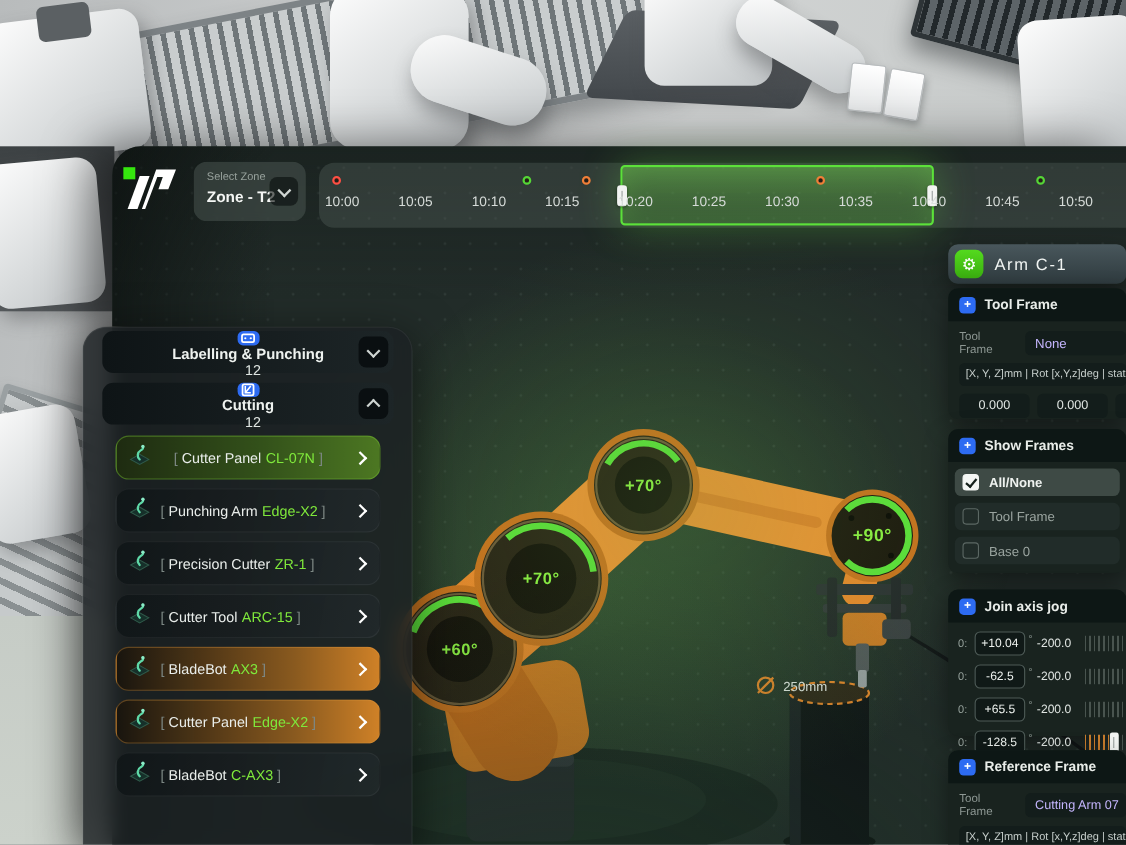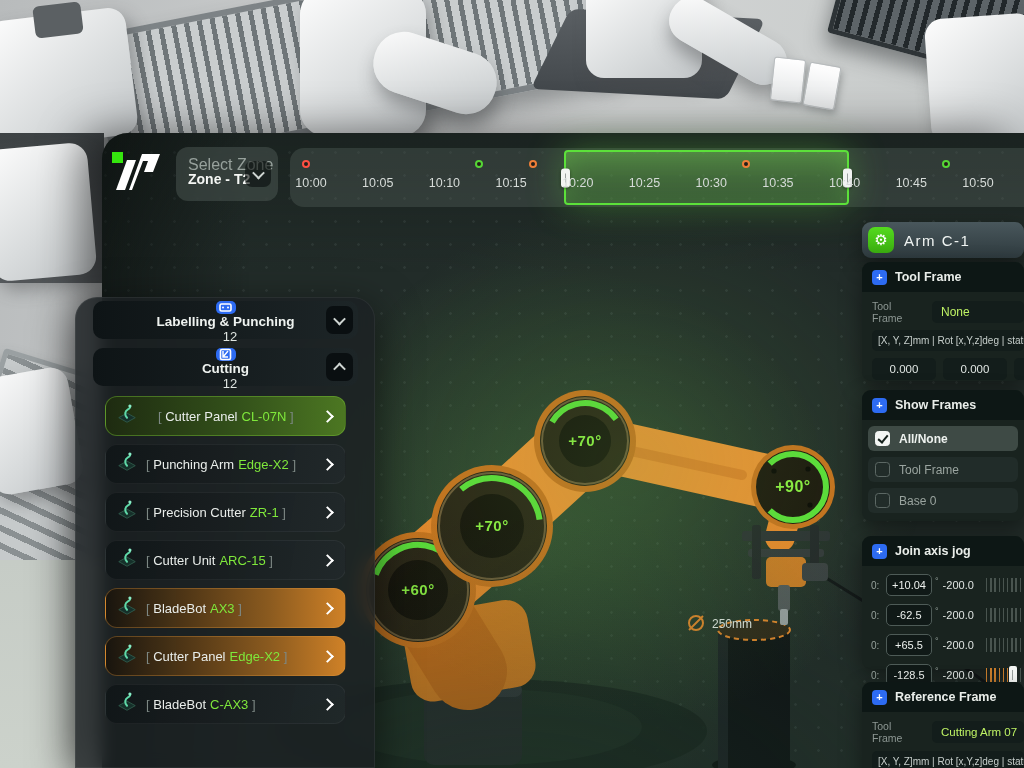--- a/index.html
+++ b/index.html
@@ -42,21 +42,21 @@
       linear-gradient(180deg,rgba(8,12,11,.28),transparent 22%);}
   .scene{position:absolute;left:0;top:0;}
   .jlabel{fill:#8df243;font:bold 15px "Liberation Sans",sans-serif;letter-spacing:.5px;text-anchor:middle;}
   .jlabel-big{font-size:16px;}
   .dlabel{fill:#e9edea;font:12px "Liberation Sans",sans-serif;}
 
   
   .logo{left:112px;top:148px;width:52px;height:46px;}
   .zone-card{left:176px;top:147px;width:102px;height:54px;border-radius:12px;
     background:rgba(88,100,96,.42);backdrop-filter:blur(4px);}
-  .zone-label{position:absolute;left:12px;top:9px;font-size:16px;color:#97a19c;}
+  .zone-label{position:absolute;left:12px;top:9px;font-size:10px;color:#97a19c;}
   .zone-value{position:absolute;left:12px;top:24px;font-size:14px;font-weight:bold;color:#f4f6f4;}
   .zone-chev{position:absolute;right:7px;top:14px;width:26px;height:26px;border-radius:7px;
     background:rgba(8,13,12,.6);display:flex;align-items:center;justify-content:center;}
   .chev{width:7px;height:7px;border-right:2px solid #cfd5d2;border-bottom:2px solid #cfd5d2;}
   .chev.down{transform:rotate(45deg) translate(-1px,-1px);}
   .chev.up{transform:rotate(-135deg) translate(-1px,-1px);}
   .chev.right{transform:rotate(-45deg);border-color:#fff;}
 
   .timeline{left:290px;top:148px;width:839px;height:59px;border-radius:14px 0 0 14px;
     background:rgba(98,112,106,.30);}
@@ -110,21 +110,21 @@
     gap:8px;padding-left:10px;}
   .plus-ic{width:15px;height:15px;border-radius:4px;background:#2d6bf2;color:#fff;font-size:11px;
     font-weight:bold;display:flex;align-items:center;justify-content:center;flex:none;}
   .rcard-title{font-size:12.5px;font-weight:bold;color:#e9ede9;white-space:nowrap;}
   .armhdr{left:862px;top:222px;width:162px;height:36px;border-radius:9px;
     background:linear-gradient(180deg,#49575c,#2e3a3e);box-shadow:0 8px 22px rgba(0,0,0,.4);}
   .armhdr .gear{position:absolute;left:6px;top:5px;width:26px;height:26px;border-radius:7px;
     background:linear-gradient(180deg,#54da1e,#3aad10);color:#fff;font-size:15px;
     display:flex;align-items:center;justify-content:center;}
   .armhdr .t{position:absolute;left:42px;top:10px;font-size:15px;color:#f0f4f2;letter-spacing:1.5px;}
-  .fld{background:#131d1b;border-radius:5px;color:#bef264;font-size:12px;line-height:22px;height:22px;
+  .fld{background:#131d1b;border-radius:5px;color:#c4b5fd;font-size:12px;line-height:22px;height:22px;
     padding-left:9px;box-sizing:border-box;white-space:nowrap;overflow:hidden;}
   .frow{display:flex;align-items:center;gap:8px;margin:8px 0 0 10px;}
   .flabel{font-size:10.5px;color:#8d9793;flex:none;width:52px;}
   .pose{width:215px;height:21px;font-size:10px;line-height:21px;color:#c6cecb;padding-left:6px;}
   .valrow{display:flex;gap:7px;margin:7px 0 0 10px;align-items:flex-end;}
   .valbox{width:64px;height:22px;background:#131d1b;border-radius:5px;color:#dfe5e2;font-size:11.5px;
     display:flex;align-items:center;justify-content:center;flex:none;}
   .ckrow{width:150px;height:25px;border-radius:6px;margin:6px 0 0 6px;display:flex;align-items:center;
     gap:9px;padding-left:7px;box-sizing:border-box;background:#212c29;}
   .ckrow.checked{background:#3e4a45;}
@@ -362,21 +362,21 @@
           <div class="dev-chev">
             <div class="chev right"></div>
           </div>
         </div>
         <div class="dev ">
           <div class="dev-icon"><svg width="22" height="22" viewBox="0 0 24 24">
               <path d="M3 16 L12 11 L21 16 L12 21 Z" fill="#16302a" stroke="#2f5a4a" stroke-width="1"></path>
               <path d="M12 16 C 9 13, 9.6 9, 13 7 C 15.2 5.8, 16 4.4, 15 3" stroke="#5fd9a8" stroke-width="2.2" fill="none" stroke-linecap="round"></path>
               <circle cx="15.2" cy="3.2" r="1.7" fill="#8cecc8"></circle>
             </svg></div>
-          <div class="dev-text"><span class="dev-br">[ </span><span>Cutter Unit</span><span class="dev-model">ARC-15</span><span class="dev-br"> ]</span></div>
+          <div class="dev-text"><span class="dev-br">[ </span><span>Cutter Tool</span><span class="dev-model">ARC-15</span><span class="dev-br"> ]</span></div>
           <div class="dev-chev">
             <div class="chev right"></div>
           </div>
         </div>
         <div class="dev warning">
           <div class="dev-icon"><svg width="22" height="22" viewBox="0 0 24 24">
               <path d="M3 16 L12 11 L21 16 L12 21 Z" fill="#16302a" stroke="#2f5a4a" stroke-width="1"></path>
               <path d="M12 16 C 9 13, 9.6 9, 13 7 C 15.2 5.8, 16 4.4, 15 3" stroke="#5fd9a8" stroke-width="2.2" fill="none" stroke-linecap="round"></path>
               <circle cx="15.2" cy="3.2" r="1.7" fill="#8cecc8"></circle>
             </svg></div>

